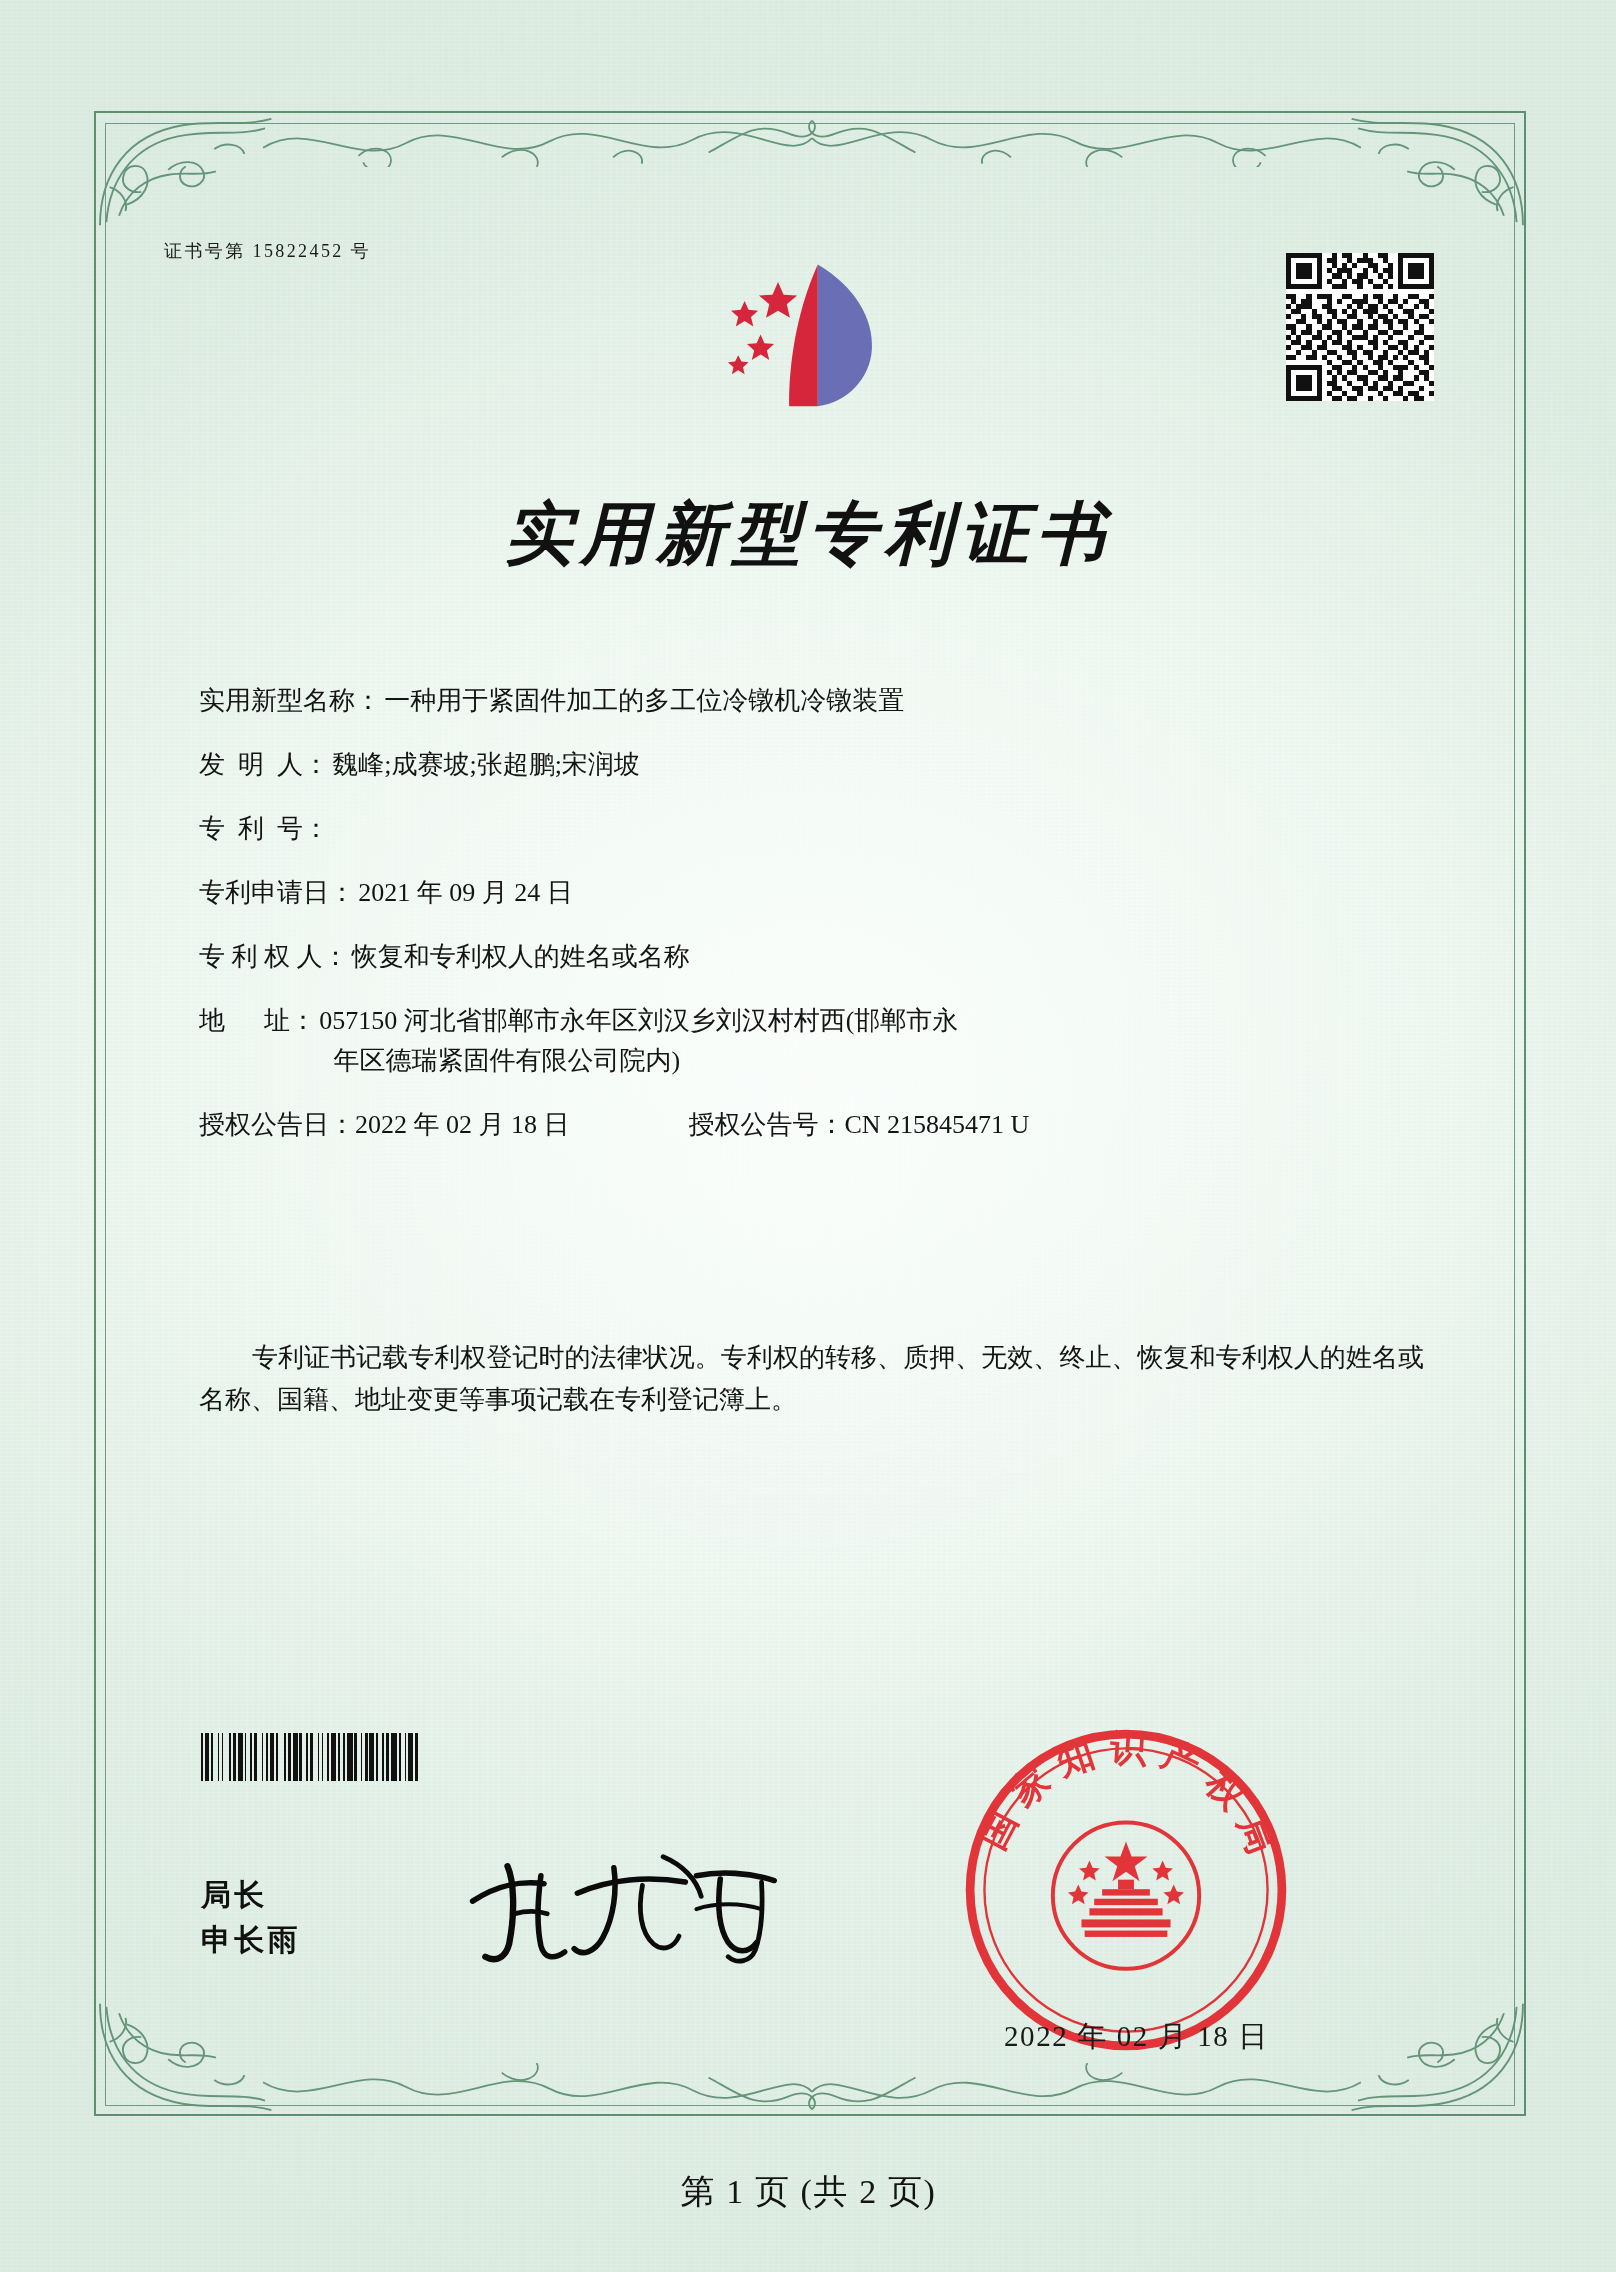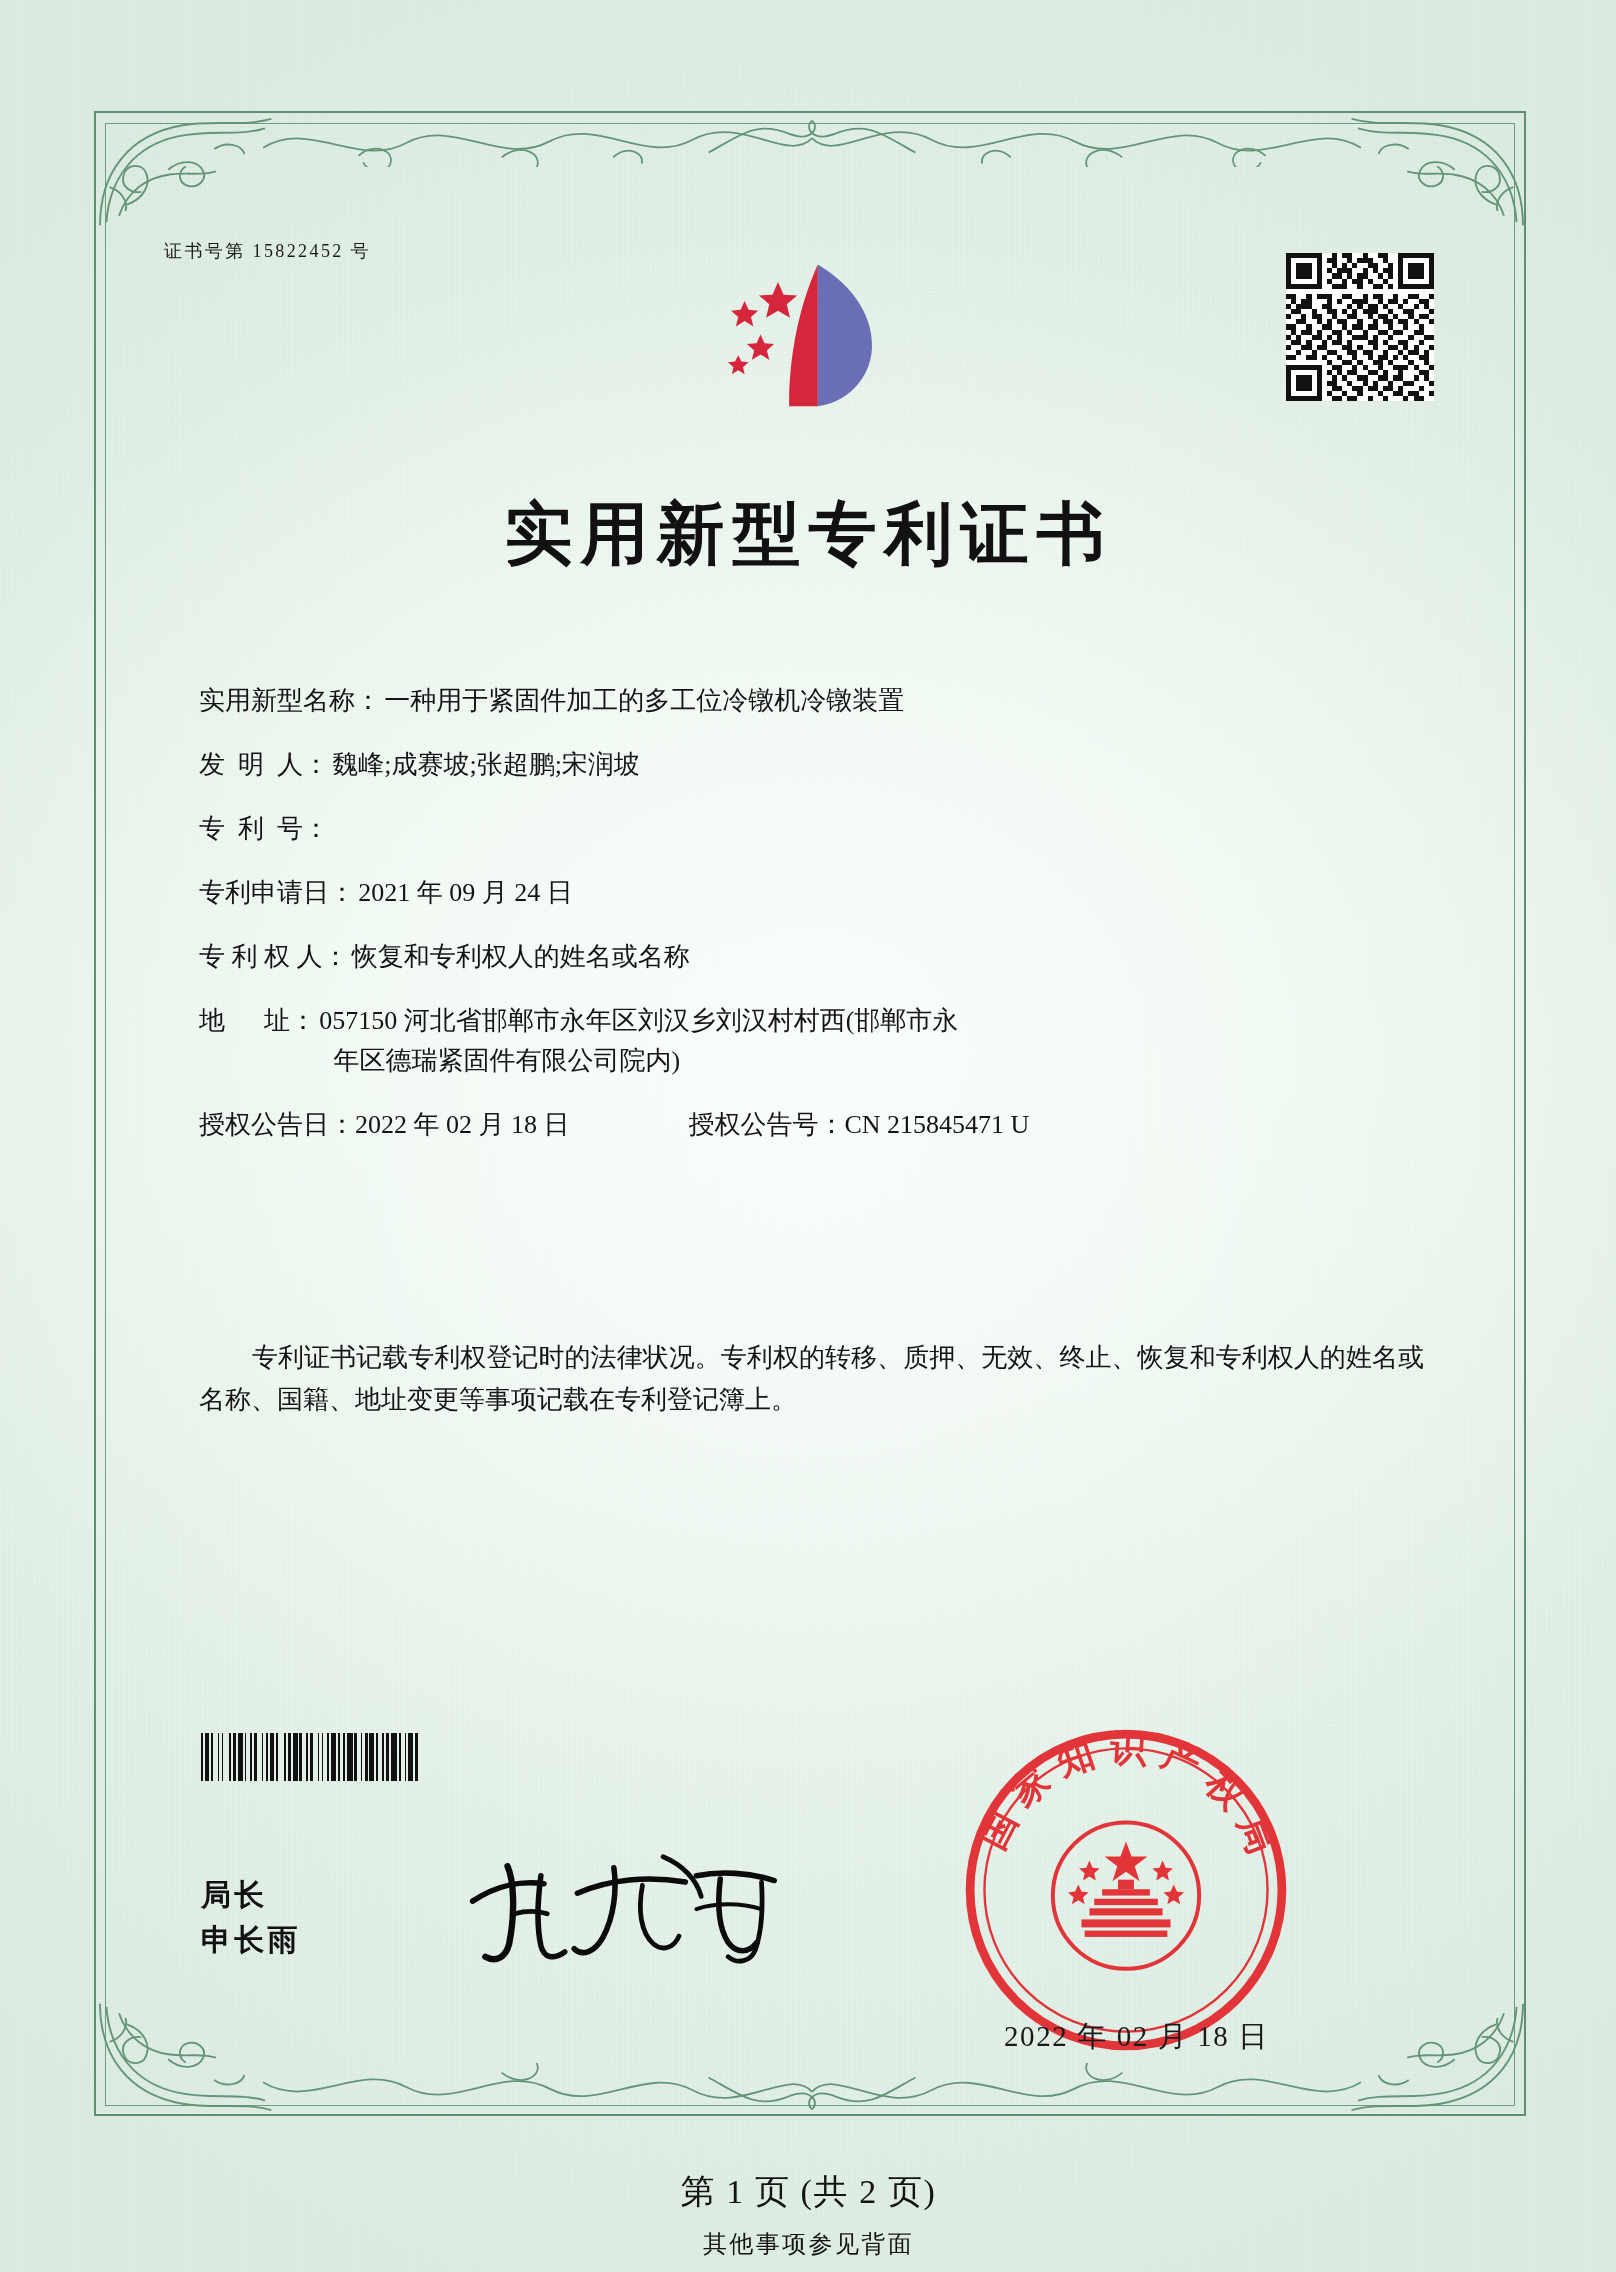--- a/index.html
+++ b/index.html
@@ -105,20 +105,21 @@
 
   .title {
     position: absolute;
     left: 0; right: 0; top: 489px;
     text-align: center;
     font-size: 68px;
     letter-spacing: 8px;
     font-weight: 700;
     color: #111;
     font-family: "Liberation Serif", "DejaVu Serif", serif;
+    font-style: italic;
   }
 
   
   .fields {
     position: absolute;
     left: 199px; top: 688px;
     width: 1210px;
     font-size: 26px;
     line-height: 1.0;
     color: #141414;
@@ -716,15 +717,14 @@
           <rect x="-10" y="-20" width="20" height="12"></rect>
           <rect x="-52" y="44" width="104" height="8"></rect>
         </g>
       </g>
     </g>
   </svg>
 
   <div class="seal-date">2022 年 02 月 18 日</div>
 
   <div class="page-num">第 1 页 (共 2 页)</div>
-  <div class="back-note">其他事项参见背面</div>
 </div>
 
 
 </body></html>

